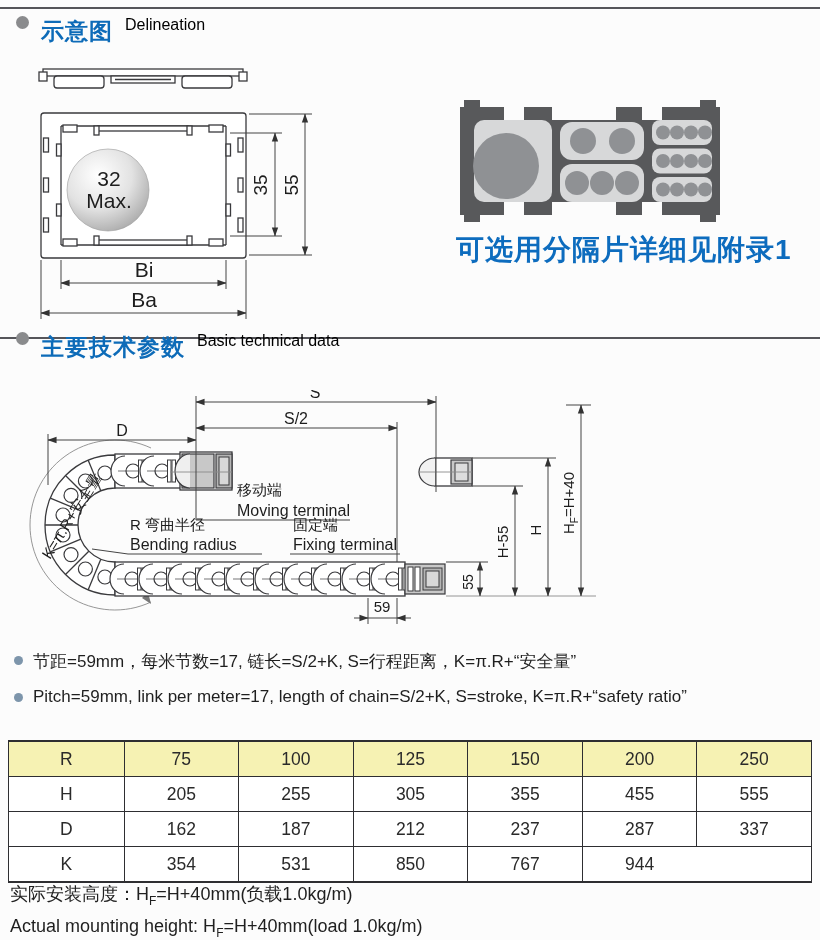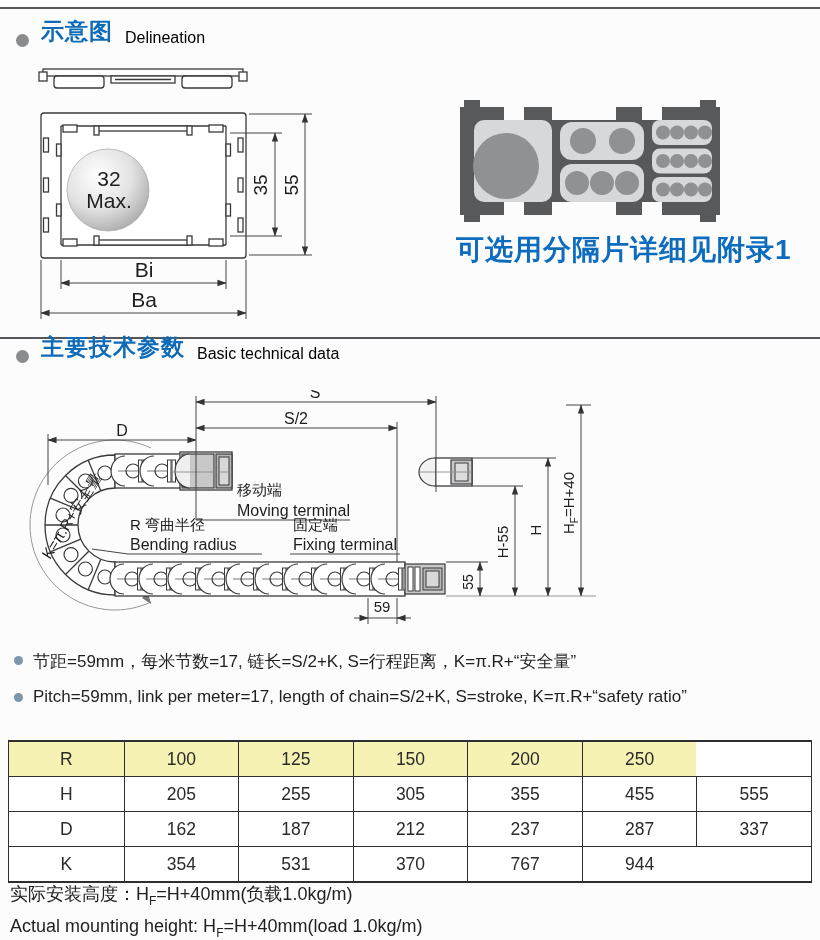--- a/index.html
+++ b/index.html
@@ -1,19 +1,19 @@
 <!DOCTYPE html>
 <html><head>
 <meta charset="utf-8">
 <style>
   html,body{margin:0;padding:0;background:#e8e8e8;}
   #page{position:relative;width:820px;height:940px;background:#fcfcfc;overflow:hidden;
         font-family:"Liberation Sans",sans-serif;}
   .rule{position:absolute;left:0;width:820px;height:2px;background:#55555a;}
-  .sec{position:absolute;left:16px;display:flex;align-items:flex-end;gap:12px;}
+  .sec{position:absolute;left:16px;display:flex;align-items:flex-start;gap:12px;}
   .sec .dot{width:13px;height:13px;border-radius:50%;background:#8a8b8d;}
   .sec .zh{font-size:23px;font-weight:bold;color:#0d6bb8;letter-spacing:1px;}
   .sec .en{font-size:16px;color:#000000;}
   .note{position:absolute;left:14px;display:flex;align-items:flex-start;gap:10px;
         font-size:17px;color:#1f1f1f;text-align:right;}
   .note .b{width:9px;height:9px;border-radius:50%;background:#7d95ab;margin-top:6px;flex:none;}
   #sep-caption{position:absolute;left:456px;top:231px;font-size:28px;font-weight:bold;
         color:#0d6cbe;letter-spacing:1px;}
   .tbl{position:absolute;left:8px;top:740px;width:802px;background:#fff;
        border:1px solid #2e2e31;border-top:2.5px solid #2e2e31;border-bottom:2.5px solid #2e2e31;}
@@ -306,20 +306,21 @@
   <span>节距=59mm，每米节数=17, 链长=S/2+K, S=行程距离，K=π.R+“安全量”</span>
 </div>
 <div class="note" style="top:687px">
   <span class="b"></span>
   <span>Pitch=59mm, link per meter=17, length of chain=S/2+K, S=stroke, K=π.R+“safety ratio”</span>
 </div>
 
 <div class="tbl">
   <div class="trow thead">
     <div class="tc">R</div>
+    <div class="tc">75</div>
     <div class="tc">100</div>
     <div class="tc">125</div>
     <div class="tc">150</div>
     <div class="tc">200</div>
     <div class="tc">250</div>
   </div>
   <div class="trow">
     <div class="tc">H</div>
     <div class="tc">205</div>
     <div class="tc">255</div>
@@ -334,21 +335,21 @@
     <div class="tc">187</div>
     <div class="tc">212</div>
     <div class="tc">237</div>
     <div class="tc">287</div>
     <div class="tc">337</div>
   </div>
   <div class="trow">
     <div class="tc">K</div>
     <div class="tc">354</div>
     <div class="tc">531</div>
-    <div class="tc">370</div>
+    <div class="tc">850</div>
     <div class="tc">767</div>
     <div class="tc">944</div>
   </div>
 </div>
 
 <div id="footer">
   <div><span>实际安装高度：H</span><sub>F</sub><span>=H+40mm(负载1.0kg/m)</span></div>
   <div><span>Actual mounting height: H</span><sub>F</sub><span>=H+40mm(load 1.0kg/m)</span></div>
 </div>
 

